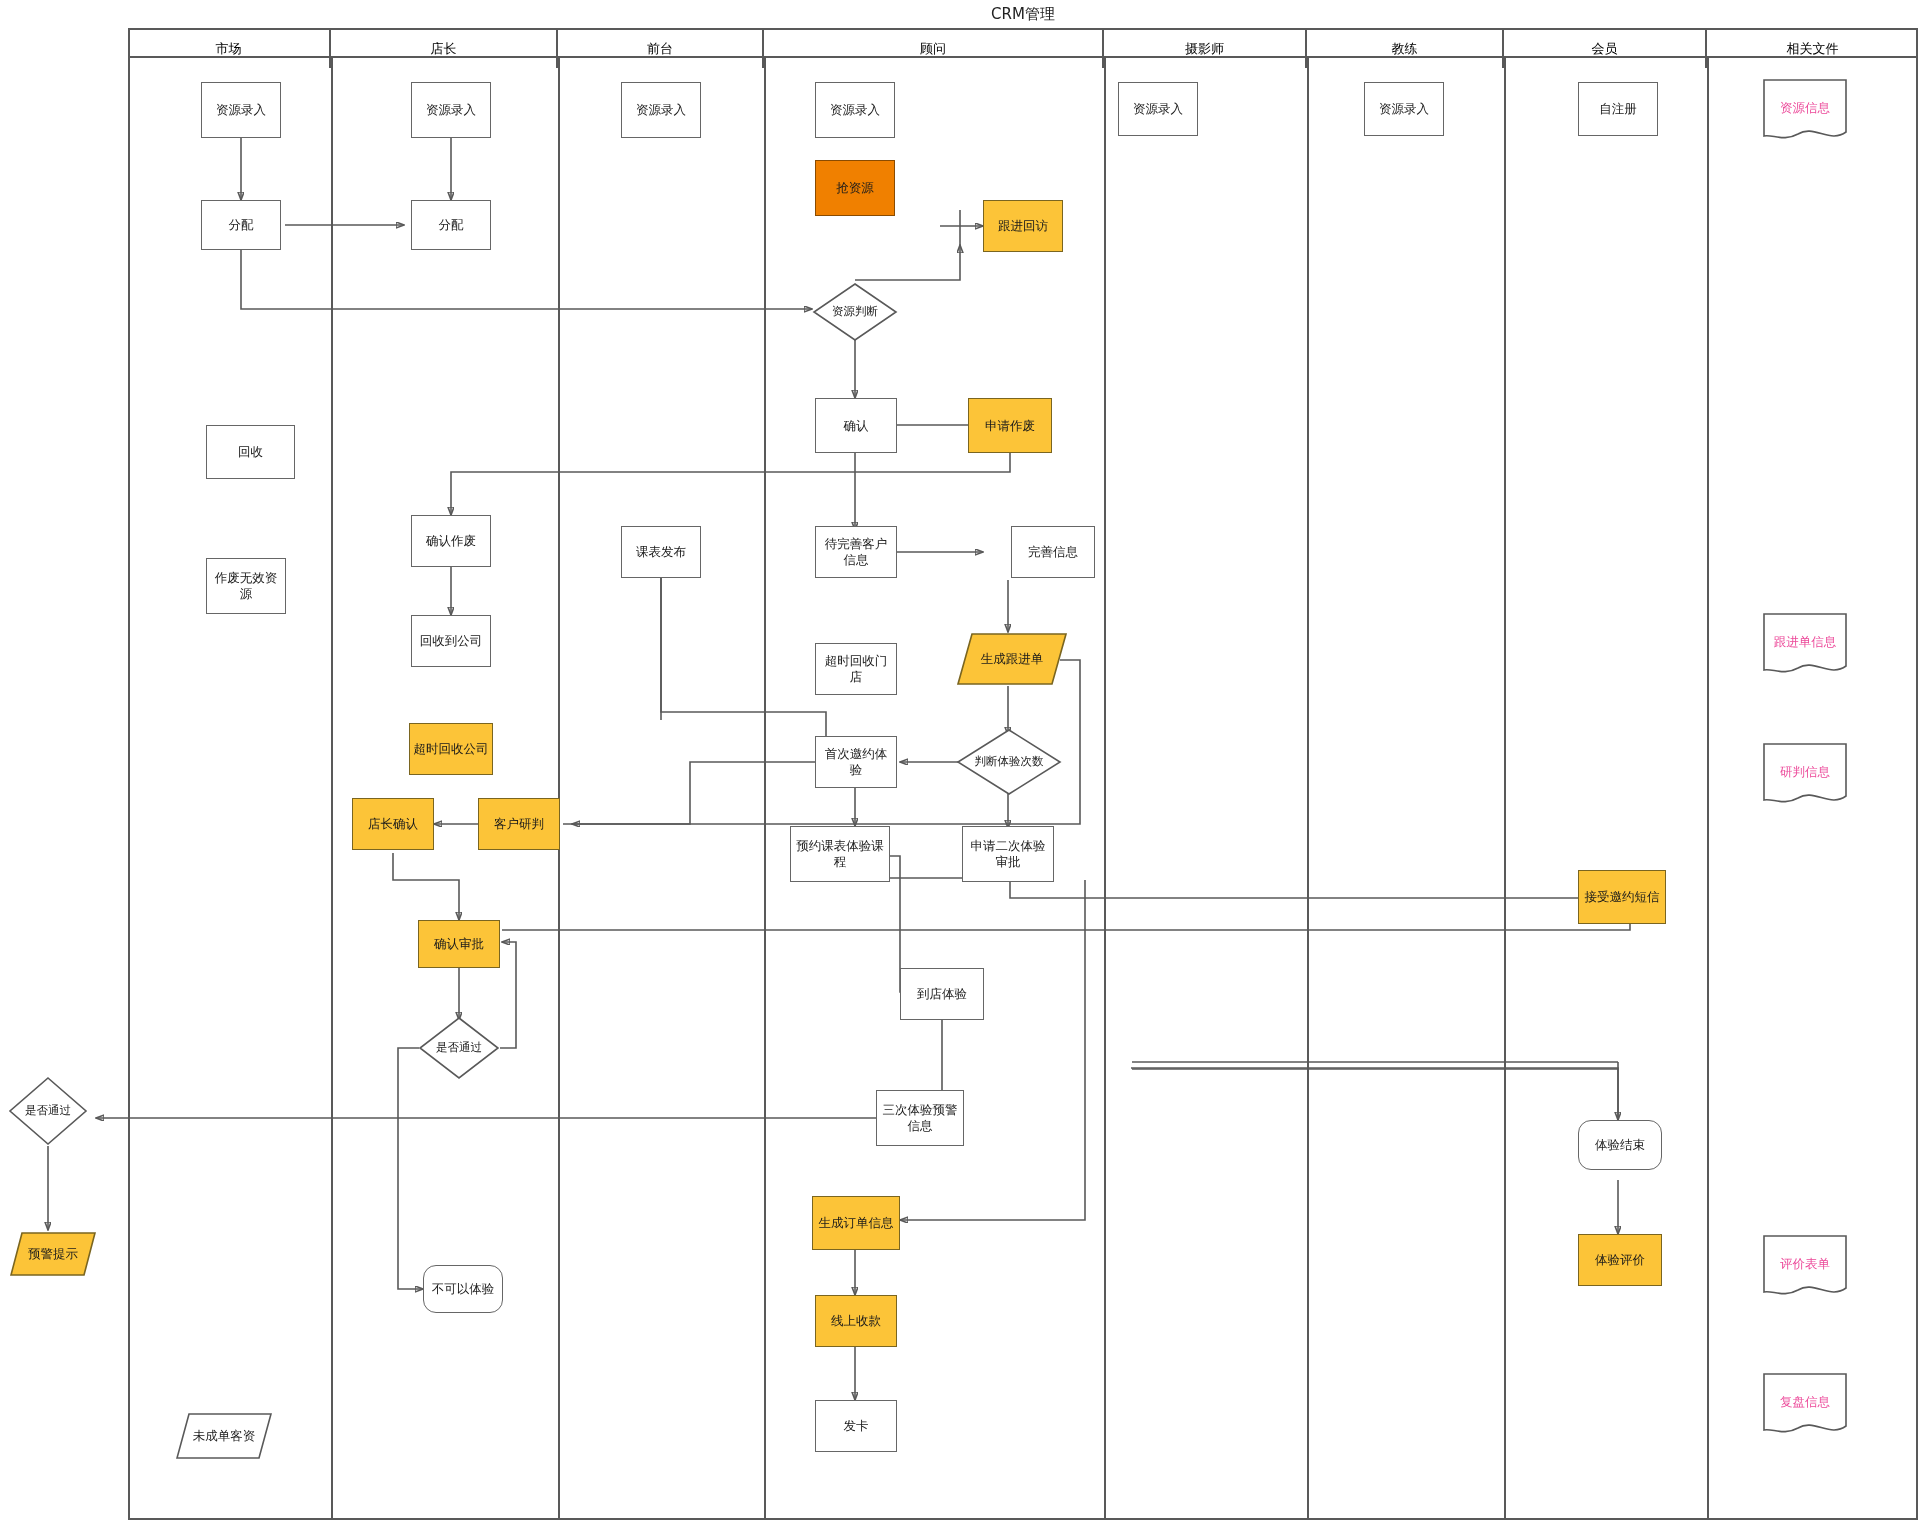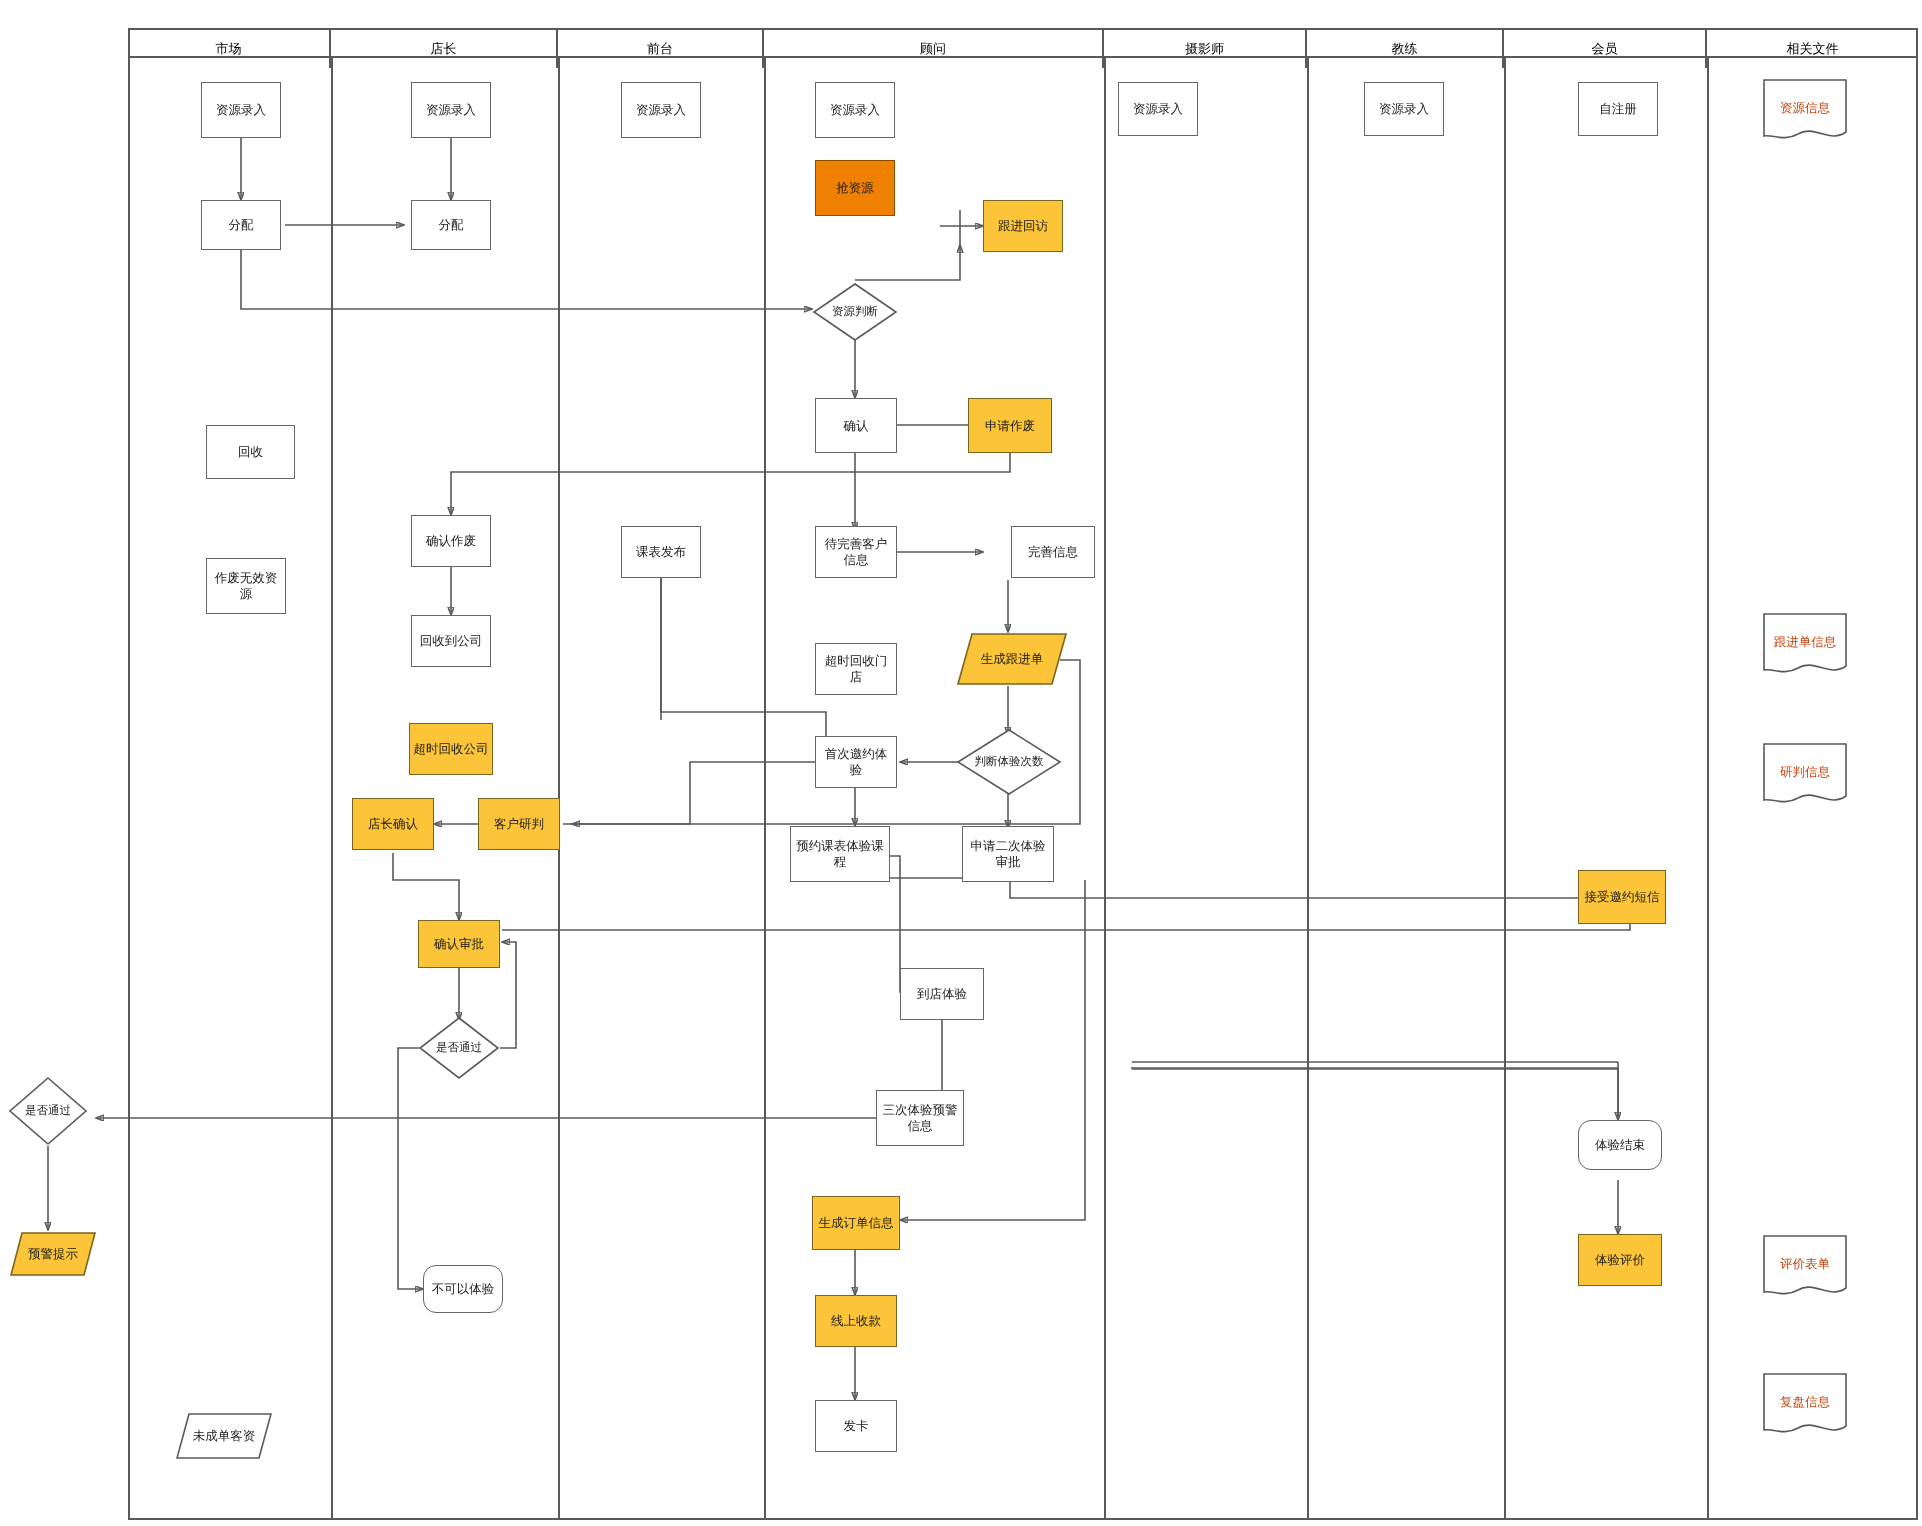--- a/index.html
+++ b/index.html
@@ -28,33 +28,34 @@
            font-size:11.5px;line-height:1.2;color:#1a1a1a;}
   .diamond svg{position:absolute;left:0;top:0;}
   .diamond span{position:relative;z-index:2;max-width:80%;}
 
   .para{position:absolute;display:flex;align-items:center;justify-content:center;text-align:center;
         font-size:12.5px;color:#1a1a1a;}
   .para svg{position:absolute;left:0;top:0;}
   .para span{position:relative;z-index:2;}
 
   .doc{position:absolute;display:flex;align-items:center;justify-content:center;text-align:center;
-       font-size:12.5px;color:#c2410c;}
+       font-size:12.5px;color:#ec4899;}
   .doc svg{position:absolute;left:0;top:0;}
   .doc span{position:relative;z-index:2;padding-bottom:6px;}
 
   
   #wires{position:absolute;left:0;top:0;width:1922px;height:1526px;pointer-events:none;}
   #wires path,#wires line{fill:none;stroke:#595959;stroke-width:1.6;}
 </style>
 </head>
 <body>
 
 <div id="canvas">
 
+  <div class="pool-title">CRM管理</div>
   <div class="pool"></div>
   <div class="head-rule"></div>
 
   <div class="lane-head" style="left:128px;width:203px;">市场</div>
   <div class="lane-head" style="left:331px;width:227px;">店长</div>
   <div class="lane-head" style="left:558px;width:206px;">前台</div>
   <div class="lane-head" style="left:764px;width:340px;">顾问</div>
   <div class="lane-head" style="left:1104px;width:203px;">摄影师</div>
   <div class="lane-head" style="left:1307px;width:197px;">教练</div>
   <div class="lane-head" style="left:1504px;width:203px;">会员</div>

